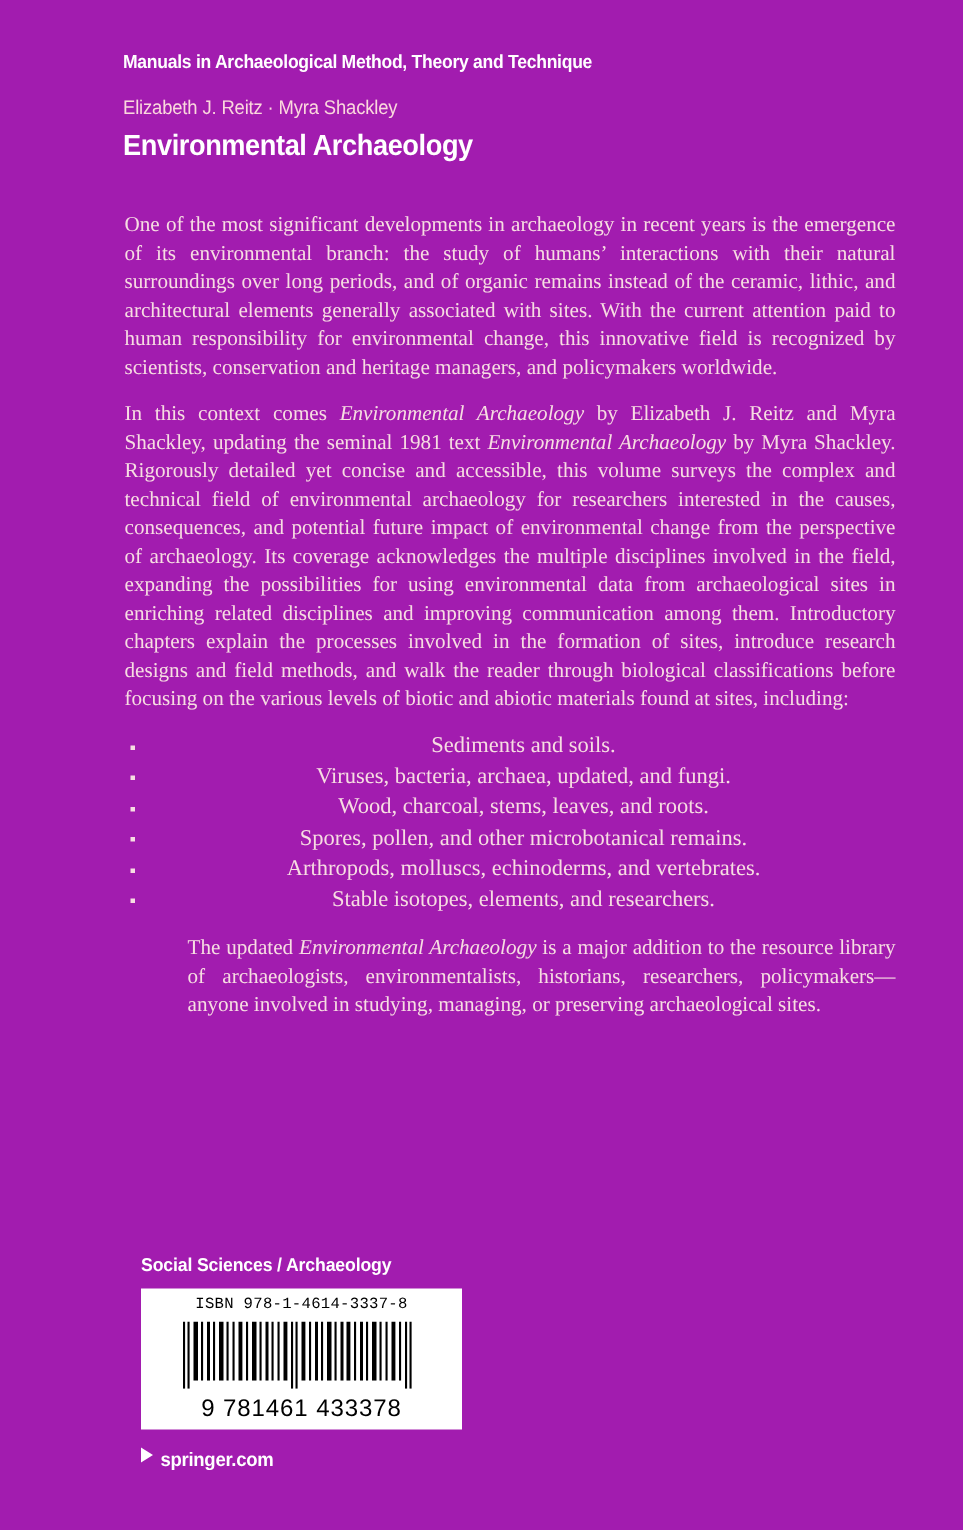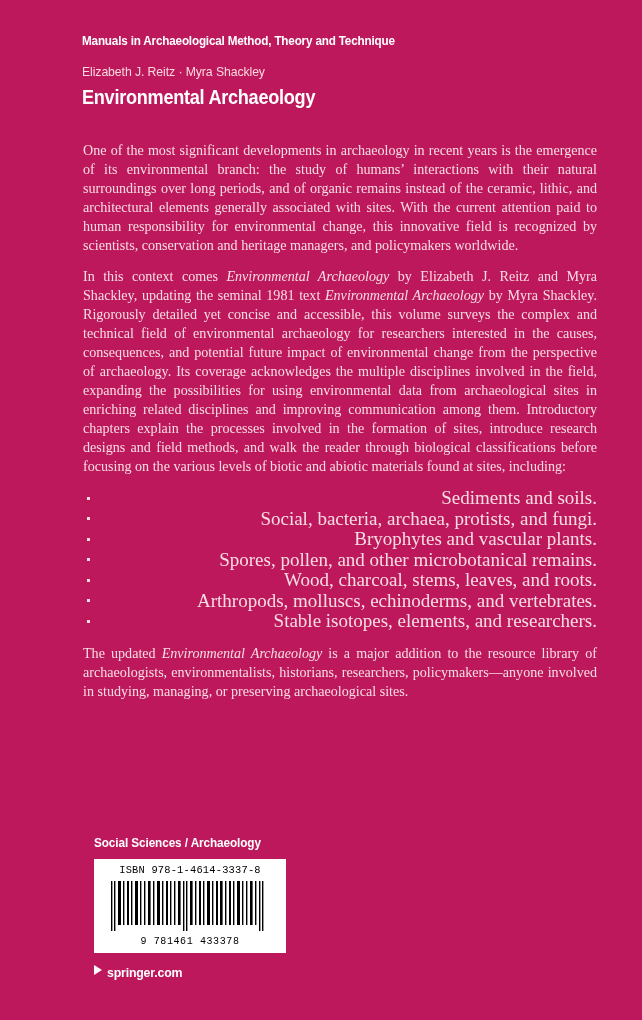--- a/index.html
+++ b/index.html
@@ -11,21 +11,21 @@
     height: 1020px;
     background: #ee1946;
     font-family: "Liberation Serif", serif;
     overflow: hidden;
     position: relative;
   }
 
   .cover {
     position: absolute;
     inset: 0;
-    background: #be185d;
+    background: #a21caf;
   }
 
   
   .header {
     position: absolute;
     left: 82px;
     top: 34px;
     width: 516px;
   }
   .series-line {
@@ -72,37 +72,38 @@
     font-family: "Liberation Serif", serif;
     font-size: 14.1px;
     line-height: 18.9px;
     text-align: justify;
   }
   .blurb p {
     margin: 0 0 13px 0;
   }
   .blurb p:last-child {
     margin-bottom: 0;
+    margin-left: 42px;
   }
   .blurb em {
     font-style: italic;
   }
 
   .bullets {
     list-style: none;
     margin: 0 0 13px 0;
     padding: 0;
   }
   .bullets li {
     position: relative;
     padding-left: 18px;
     margin: 0 0 1px 0;
-    font-size: 19px;
+    font-size: 15px;
     line-height: 19.5px;
-    text-align: right;
+    text-align: center;
   }
   .bullets li::before {
     content: "";
     position: absolute;
     left: 4px;
     top: 8.5px;
     width: 3px;
     height: 3px;
     background: #f7dde2;
   }
@@ -120,21 +121,21 @@
     font-size: 12.4px;
     color: #ffffff;
     letter-spacing: -0.1px;
     transform: scaleX(0.95);
     transform-origin: left center;
     white-space: nowrap;
   }
 
   .barcode-box {
     margin-top: 9px;
-    width: 192px;
+    width: 214px;
     height: 94px;
     background: #ffffff;
     box-sizing: border-box;
     padding: 5px 7px 4px 7px;
     display: flex;
     flex-direction: column;
     align-items: center;
   }
   .isbn-text {
     font-family: "Liberation Mono", monospace;
@@ -144,22 +145,22 @@
     white-space: nowrap;
     line-height: 1.2;
   }
   .barcode-bars {
     margin-top: 5px;
     height: 50px;
     width: 158px;
     display: block;
   }
   .barcode-digits {
-    font-family: Liberation Mono, monospace;
-    font-size: 10px;
+    font-family: Liberation Sans, sans-serif;
+    font-size: 16px;
     color: #000000;
     letter-spacing: 0.6px;
     line-height: 1.05;
     margin-top: 6px;
     white-space: nowrap;
   }
 
   .springer {
     margin-top: 12px;
     display: flex;
@@ -194,24 +195,23 @@
   </div>
 
   <div class="blurb">
 
     <p>One of the most significant developments in archaeology in recent years is the emergence of its environmental branch: the study of humans’ interactions with their natural surroundings over long periods, and of organic remains instead of the ceramic, lithic, and architectural elements generally associated with sites. With the current attention paid to human responsibility for environmental change, this innovative field is recognized by scientists, conservation and heritage managers, and policymakers worldwide.</p>
 
     <p><span>In this context comes </span><em>Environmental Archaeology</em><span> by Elizabeth J. Reitz and Myra Shackley, updating the seminal 1981 text </span><em>Environmental Archaeology</em><span> by Myra Shackley. Rigorously detailed yet concise and accessible, this volume surveys the complex and technical field of environmental archaeology for researchers interested in the causes, consequences, and potential future impact of environmental change from the perspective of  archaeology. Its coverage acknowledges the multiple disciplines involved in the field, expanding the possibilities for using environmental data from archaeological sites in enriching related disciplines and improving communication among them. Introductory chapters explain the processes involved in the formation of sites, introduce research designs and field methods, and walk the reader through biological classifications before focusing on the various levels of biotic and abiotic materials found at sites, including:</span></p>
 
     <ul class="bullets">
       <li>Sediments and soils.</li>
-      <li>Social, bacteria, archaea, protists, and fungi.</li>
-      <li>Bryophytes and vascular plants.</li>
+      <li>Viruses, bacteria, archaea, updated, and fungi.</li>
+      <li>Wood, charcoal, stems, leaves, and roots.</li>
       <li>Spores, pollen, and other microbotanical remains.</li>
-      <li>Wood, charcoal, stems, leaves, and roots.</li>
       <li>Arthropods, molluscs, echinoderms, and vertebrates.</li>
       <li>Stable isotopes, elements, and researchers.</li>
     </ul>
 
     <p><span>The updated </span><em>Environmental Archaeology</em><span> is a major addition to the resource library of archaeologists, environmentalists, historians, researchers, policymakers—anyone involved in studying, managing, or preserving archaeological sites.</span></p>
 
   </div>
 
   <div class="bottom">
 

